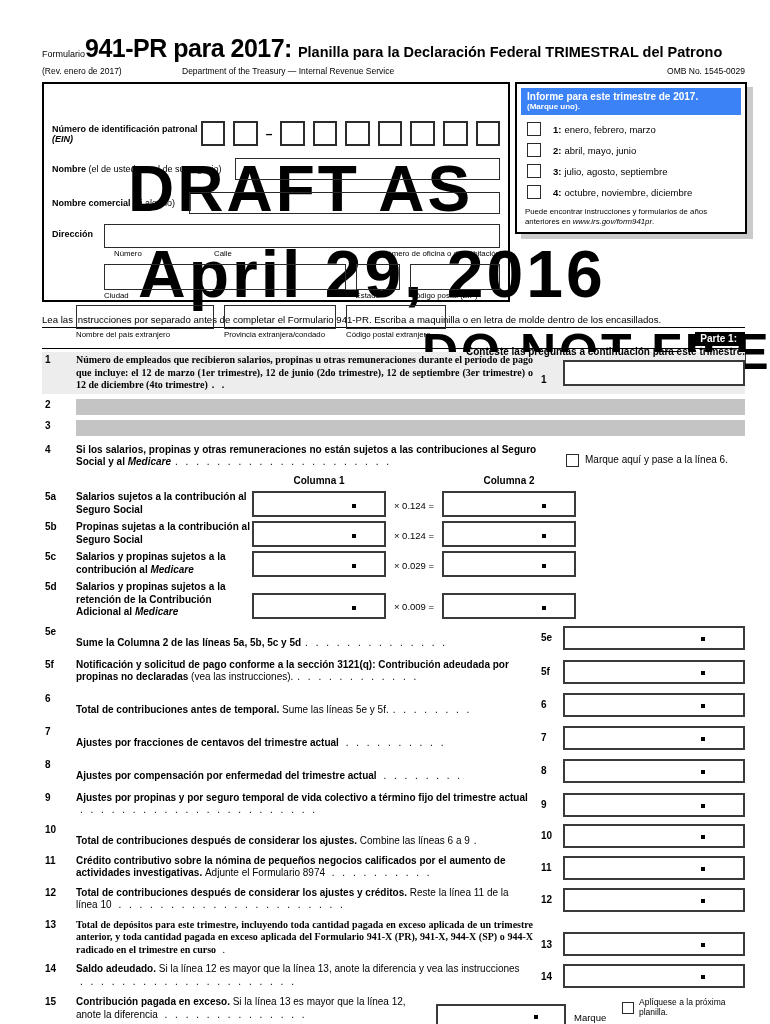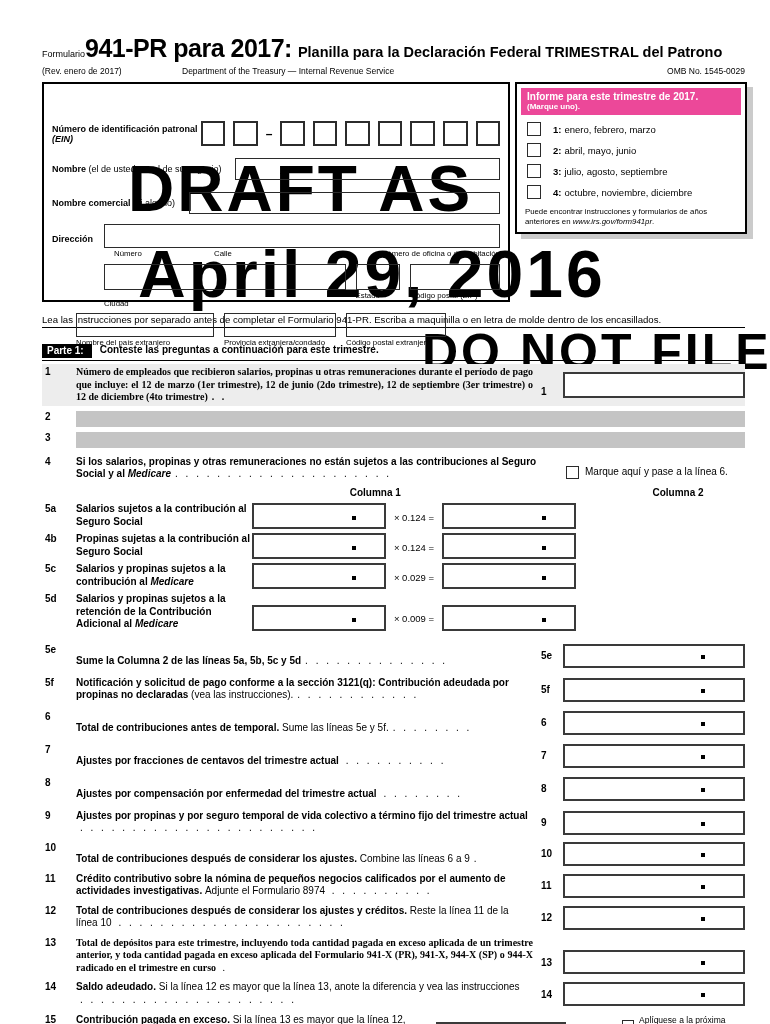--- a/index.html
+++ b/index.html
@@ -29,32 +29,32 @@
   .emprow { display:flex; align-items:center;margin-top:31px; }
   .blb { font-weight:bold; }
   .digit { width:25px; height:25px; border:2px solid #2b2b2b; margin-left:8px; }
   .eindash { font-weight:bold; margin-left:8px; font-size:12px; }
   .inbox { border:1.5px solid #2b2b2b; height:22px; }
   .sublab { font-size:7.8px; margin-top:1px; }
   .fieldcol { display:flex; flex-direction:column; }
 
   
   .qbox { position:absolute; left:515px; top:0; width:232px; border:2px solid #000; background:#fff; box-shadow:6px 5px 0 #cbcbcb; padding:0 0 6px 0; }
-  .qhead { background:#ec4899; color:#fff; padding:3px 6px 4px 6px; margin:4px 4px 0 4px; }
+  .qhead { background:#3b82f6; color:#fff; padding:3px 6px 4px 6px; margin:4px 4px 0 4px; }
   .qhead .t { font-size:10px; font-weight:bold; }
   .qhead .s { font-size:8px; font-weight:bold; }
   .qopt { display:flex; align-items:center; margin:7px 6px 0 10px; font-size:9.5px; }
   .chk { width:14px; height:14px; border:1.5px solid #2b2b2b; background:#fff; flex:none; }
   .qopt .chk { margin-right:12px; }
   .qopt b { margin-right:3px; }
   .qnote { font-size:7.8px; margin:8px 6px 0 8px; line-height:9.5px; }
 
   
   .leadin { margin:4px 25px 0 42px; font-size:9.6px; border-bottom:1.5px solid #000; padding-bottom:2px; }
-  .p1bar { margin:16px 25px 0 42px; display:flex; align-items:flex-start; border-bottom:1.5px solid #000; height:17px; }
+  .p1bar { margin:4px 25px 0 42px; display:flex; align-items:flex-end; border-bottom:1.5px solid #000; height:17px;flex-direction:column; }
   .p1lab { background:#000; color:#fff; font-weight:bold; font-size:10px; padding:1px 8px 2px 5px; }
   .p1title { font-weight:bold; font-size:10px; margin-left:8px; }
 
   .p1body { margin:0 25px 0 42px; font-size:10px; line-height:12.5px; }
   .row { display:flex; align-items:flex-end; }
   .lnum { width:34px; flex:none; font-weight:bold; padding-left:3px; align-self:flex-start; }
   .ltext { flex:1; padding-right:8px; }
   .rnum { width:22px; flex:none; font-weight:bold; padding-bottom:5px; }
   .amtbox { width:182px; height:24px; flex:none; border:2px solid #3a3a3a; background:#fff; position:relative; }
   .dd { position:absolute; right:38px; bottom:7px; width:4px; height:4px; background:#000; }
@@ -62,21 +62,21 @@
   .justify { text-align:justify;font-family:Liberation Serif, serif; }
 
   .l1row { margin-top:3px; }
   .l1block { background:#ededed; padding:2px 0 2px 0; }
   .resrow { margin-top:5px; align-items:flex-start; }
   .graybar { flex:1; height:16px; background:#c4c4c4; }
   .l4row { margin-top:8px; align-items:flex-start; }
   .l4chk { margin-top:10px; margin-right:6px; width:13px; height:13px; }
   .l4lab { width:160px; flex:none; margin-top:10px; }
 
-  .colhdr { display:flex; font-weight:bold; margin-top:6px;justify-content:space-between; }
+  .colhdr { display:flex; font-weight:bold; margin-top:6px; }
   .colhdr .sp { width:210px; flex:none; }
   .colhdr .c { width:134px; text-align:center; flex:none; }
   .colhdr .g { width:56px; flex:none; }
   .l5row { display:flex; margin-top:4px; }
   .l5row .lab { width:176px; flex:none; font-weight:bold; }
   .colbox { width:134px; height:26px; flex:none; border:2px solid #3a3a3a; background:#fff; position:relative; align-self:flex-end; }
   .colbox .dd { right:28px; }
   .mult { width:56px; flex:none; text-align:center; align-self:flex-end; padding-bottom:5px; font-size:9.5px; }
 
   .amt-row { margin-top:9px; }
@@ -134,32 +134,32 @@
       <div class="emprow" style="margin-top:12px;">
         <span style="width:183px;flex:none;"><b>Nombre</b><span> (el de usted, no el de su negocio)</span></span>
         <span class="inbox" style="flex:1;"></span>
       </div>
 
       <div class="emprow" style="margin-top:12px;">
         <span style="width:137px;flex:none;"><b>Nombre comercial</b><span> (si alguno)</span></span>
         <span class="inbox" style="flex:1;"></span>
       </div>
 
-      <div class="emprow" style="margin-top:10px;align-items:flex-end;">
+      <div class="emprow" style="margin-top:10px;align-items:center;">
         <span class="blb" style="width:52px;flex:none;padding-bottom:4px;">Dirección</span>
         <span class="inbox" style="flex:1;height:24px;"></span>
       </div>
       <div style="display:flex;margin-left:52px;">
         <span class="sublab" style="width:110px;padding-left:10px;">Número</span>
         <span class="sublab" style="width:150px;">Calle</span>
         <span class="sublab" style="margin-left:auto;">Número de oficina o de habitación</span>
       </div>
 
       <div style="display:flex;margin-top:6px;margin-left:52px;">
-        <div class="fieldcol" style="width:248px;gap:8px;">
+        <div class="fieldcol" style="width:248px;">
           <span class="inbox" style="height:26px;"></span>
           <span class="sublab">Ciudad</span>
         </div>
         <div class="fieldcol" style="width:46px;margin-left:10px;">
           <span class="inbox" style="height:26px;"></span>
           <span class="sublab">Estado</span>
         </div>
         <div class="fieldcol" style="width:92px;margin-left:10px;">
           <span class="inbox" style="height:26px;"></span>
           <span class="sublab">Código postal (ZIP)</span>
@@ -256,21 +256,21 @@
       <div class="colbox">
           <span class="dd"></span>
         </div>
       <span class="mult">× 0.124 =</span>
       <div class="colbox">
           <span class="dd"></span>
         </div>
     </div>
 
     <div class="l5row">
-      <span class="lnum">4b</span>
+      <span class="lnum">5b</span>
       <span class="lab">Propinas sujetas a la contribución al Seguro Social</span>
       <div class="colbox">
           <span class="dd"></span>
         </div>
       <span class="mult">× 0.124 =</span>
       <div class="colbox">
           <span class="dd"></span>
         </div>
     </div>
 
@@ -291,21 +291,21 @@
       <span class="lab"><span>Salarios y propinas sujetos a la retención de la Contribución Adicional al </span><i>Medicare</i></span>
       <div class="colbox">
           <span class="dd"></span>
         </div>
       <span class="mult">× 0.009 =</span>
       <div class="colbox">
           <span class="dd"></span>
         </div>
     </div>
 
-    <div class="row amt-row" style="margin-top:13px;">
+    <div class="row amt-row" style="margin-top:7px;">
       <span class="lnum">5e</span>
       <div class="ltext"><b>Sume la Columna 2 de las líneas 5a, 5b, 5c y 5d</b><span class="dots">. . . . . . . . . . . . . .</span></div>
       <span class="rnum">5e</span>
       <div class="amtbox">
           <span class="dd"></span>
         </div>
     </div>
 
     <div class="row amt-row">
       <span class="lnum">5f</span>

